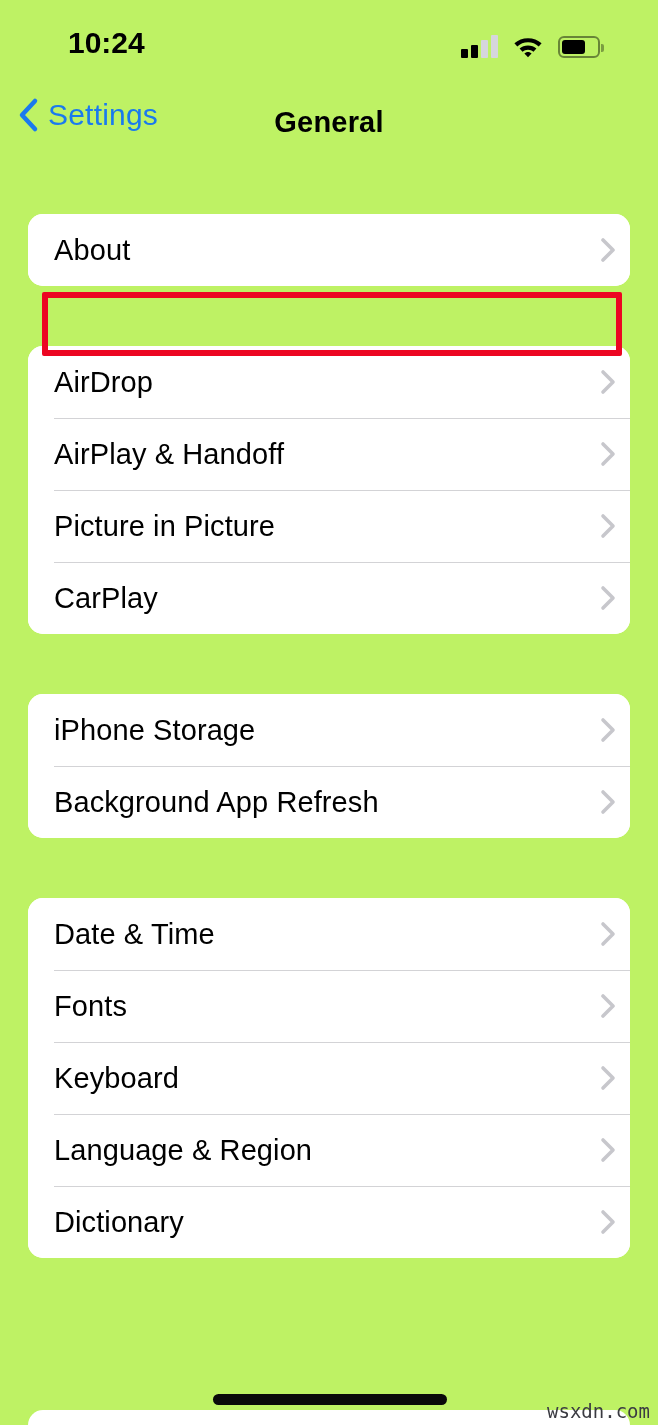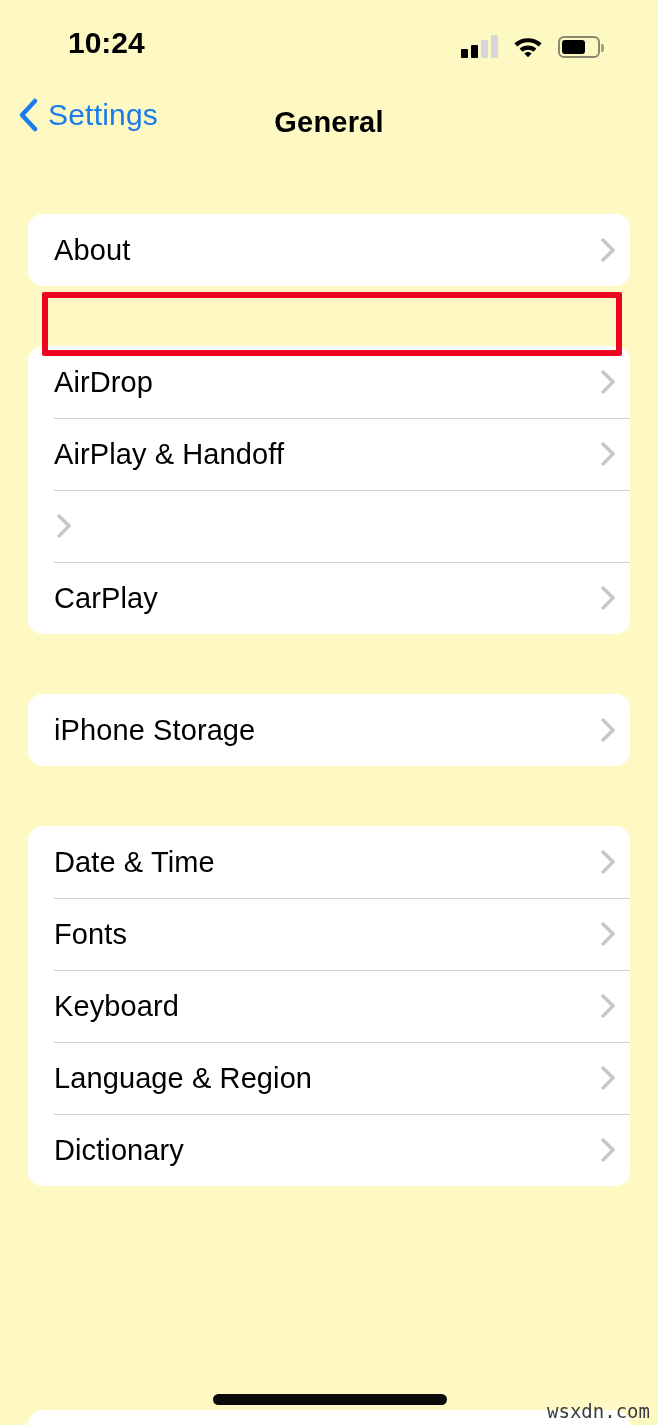--- a/index.html
+++ b/index.html
@@ -9,21 +9,21 @@
     height: 1425px;
     background: #f2f1f6;
     font-family: "Liberation Sans", sans-serif;
     -webkit-font-smoothing: antialiased;
   }
 
   .phone {
     position: relative;
     width: 658px;
     height: 1425px;
-    background: #fef9c3;
+    background: #bef264;
     overflow: hidden;
   }
 
   
   .status-bar {
     position: absolute;
     top: 0; left: 0;
     width: 658px;
     height: 78px;
   }
@@ -282,39 +282,46 @@
           <polyline points="5,4 15,14 5,24" fill="none" stroke="#c7c7cc" stroke-width="3.6" stroke-linecap="round" stroke-linejoin="round"></polyline>
         </svg>
       </div>
       <div class="row">
         <span class="row-label">AirPlay &amp; Handoff</span>
         <svg class="row-chevron" viewBox="0 0 20 28">
           <polyline points="5,4 15,14 5,24" fill="none" stroke="#c7c7cc" stroke-width="3.6" stroke-linecap="round" stroke-linejoin="round"></polyline>
         </svg>
       </div>
       <div class="row">
+        <span class="row-label">Picture in Picture</span>
         <svg class="row-chevron" viewBox="0 0 20 28">
           <polyline points="5,4 15,14 5,24" fill="none" stroke="#c7c7cc" stroke-width="3.6" stroke-linecap="round" stroke-linejoin="round"></polyline>
         </svg>
       </div>
       <div class="row">
         <span class="row-label">CarPlay</span>
         <svg class="row-chevron" viewBox="0 0 20 28">
           <polyline points="5,4 15,14 5,24" fill="none" stroke="#c7c7cc" stroke-width="3.6" stroke-linecap="round" stroke-linejoin="round"></polyline>
         </svg>
       </div>
     </div>
 
     <div class="group">
       <div class="row">
         <span class="row-label">iPhone Storage</span>
         <svg class="row-chevron" viewBox="0 0 20 28">
           <polyline points="5,4 15,14 5,24" fill="none" stroke="#c7c7cc" stroke-width="3.6" stroke-linecap="round" stroke-linejoin="round"></polyline>
         </svg>
       </div>
+      <div class="row">
+        <span class="row-label">Background App Refresh</span>
+        <svg class="row-chevron" viewBox="0 0 20 28">
+          <polyline points="5,4 15,14 5,24" fill="none" stroke="#c7c7cc" stroke-width="3.6" stroke-linecap="round" stroke-linejoin="round"></polyline>
+        </svg>
+      </div>
     </div>
 
     <div class="group last">
       <div class="row">
         <span class="row-label">Date &amp; Time</span>
         <svg class="row-chevron" viewBox="0 0 20 28">
           <polyline points="5,4 15,14 5,24" fill="none" stroke="#c7c7cc" stroke-width="3.6" stroke-linecap="round" stroke-linejoin="round"></polyline>
         </svg>
       </div>
       <div class="row">

